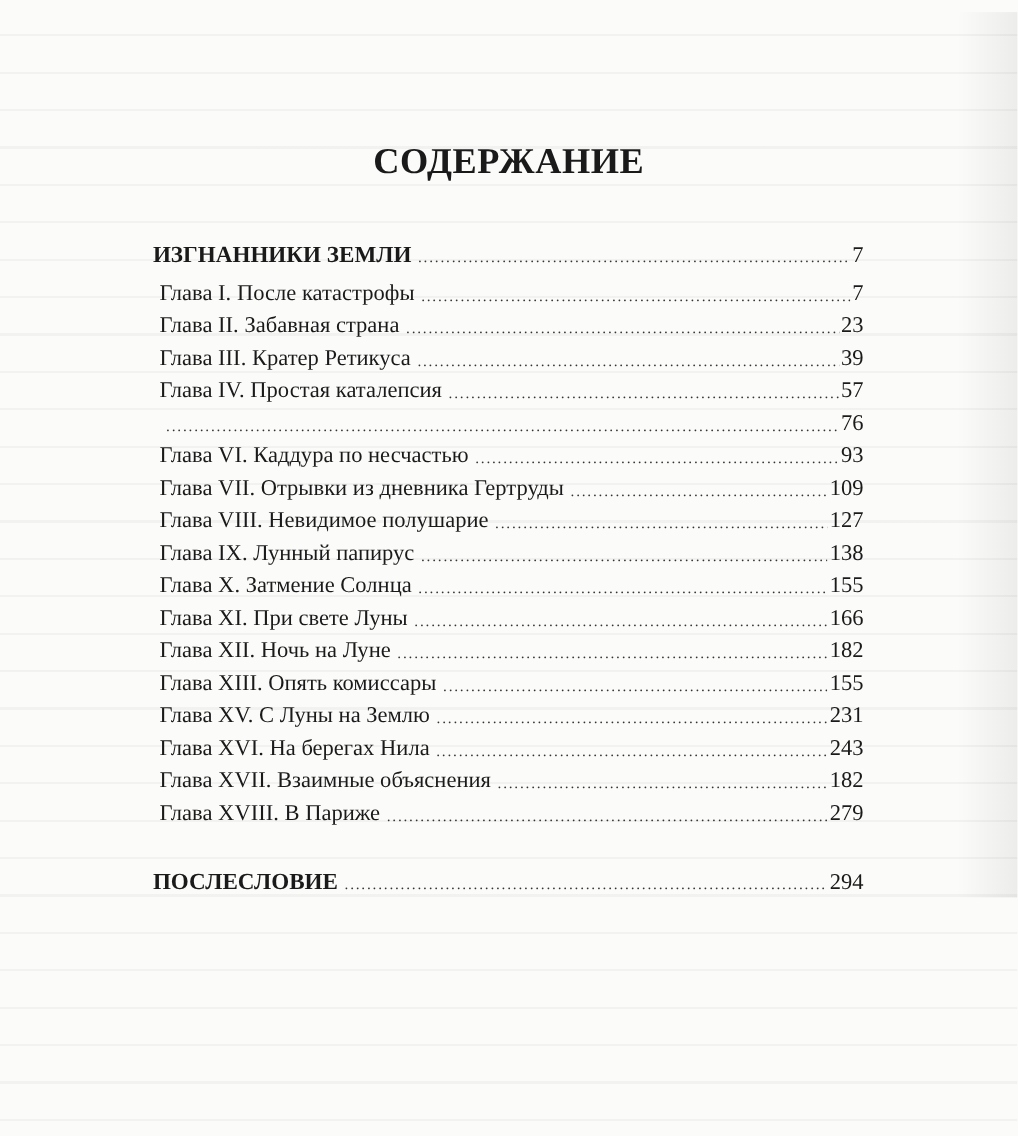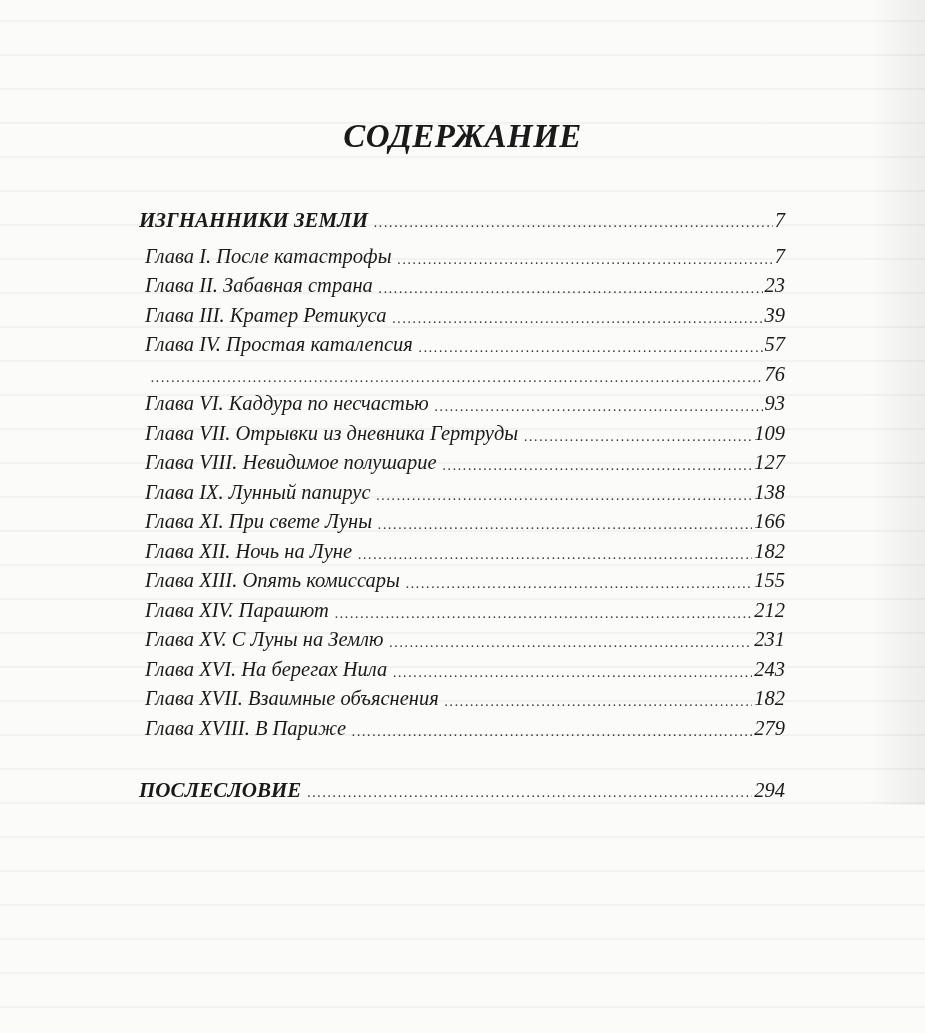--- a/index.html
+++ b/index.html
@@ -10,26 +10,25 @@
       width: 925px;
       height: 1033px;
       background: #fbfbfa;
       position: relative;
       overflow: hidden;
       font-family: "Liberation Serif", "DejaVu Serif", serif;
       color: #1a1a1a;
     }
     .page {
       position: absolute;
-      left: 0; top: 0;
+      left: 0; top: 11px;
       width: 925px; height: 805px;
       background:
         linear-gradient(90deg, rgba(0,0,0,0) 0%, rgba(0,0,0,0) 94%, rgba(0,0,0,0.06) 100%),
         #fbfbfa;
-      font-style: italic;
     }
     .bleed {
       position: absolute;
       left: 0; top: 0;
       width: 925px; height: 1033px;
       pointer-events: none;
       opacity: 0.05;
       background: repeating-linear-gradient(180deg, transparent 0px, transparent 20px, #444 20px, #444 22px, transparent 22px, transparent 34px);
     }
     .title {
@@ -143,38 +142,38 @@
       <span class="label">Глава VIII. Невидимое полушарие</span>
       <span class="dots"></span>
       <span class="page-num">127</span>
     </div>
     <div class="row chapter">
       <span class="label">Глава IX. Лунный папирус</span>
       <span class="dots"></span>
       <span class="page-num">138</span>
     </div>
     <div class="row chapter">
+      <span class="label">Глава X. Затмение Солнца</span>
+      <span class="dots"></span>
+      <span class="page-num">155</span>
+    </div>
+    <div class="row chapter">
       <span class="label">Глава XI. При свете Луны</span>
       <span class="dots"></span>
       <span class="page-num">166</span>
     </div>
     <div class="row chapter">
       <span class="label">Глава XII. Ночь на Луне</span>
       <span class="dots"></span>
       <span class="page-num">182</span>
     </div>
     <div class="row chapter">
       <span class="label">Глава XIII. Опять комиссары</span>
       <span class="dots"></span>
       <span class="page-num">155</span>
-    </div>
-    <div class="row chapter">
-      <span class="label">Глава XIV. Парашют</span>
-      <span class="dots"></span>
-      <span class="page-num">212</span>
     </div>
     <div class="row chapter">
       <span class="label">Глава XV. С Луны на Землю</span>
       <span class="dots"></span>
       <span class="page-num">231</span>
     </div>
     <div class="row chapter">
       <span class="label">Глава XVI. На берегах Нила</span>
       <span class="dots"></span>
       <span class="page-num">243</span>

